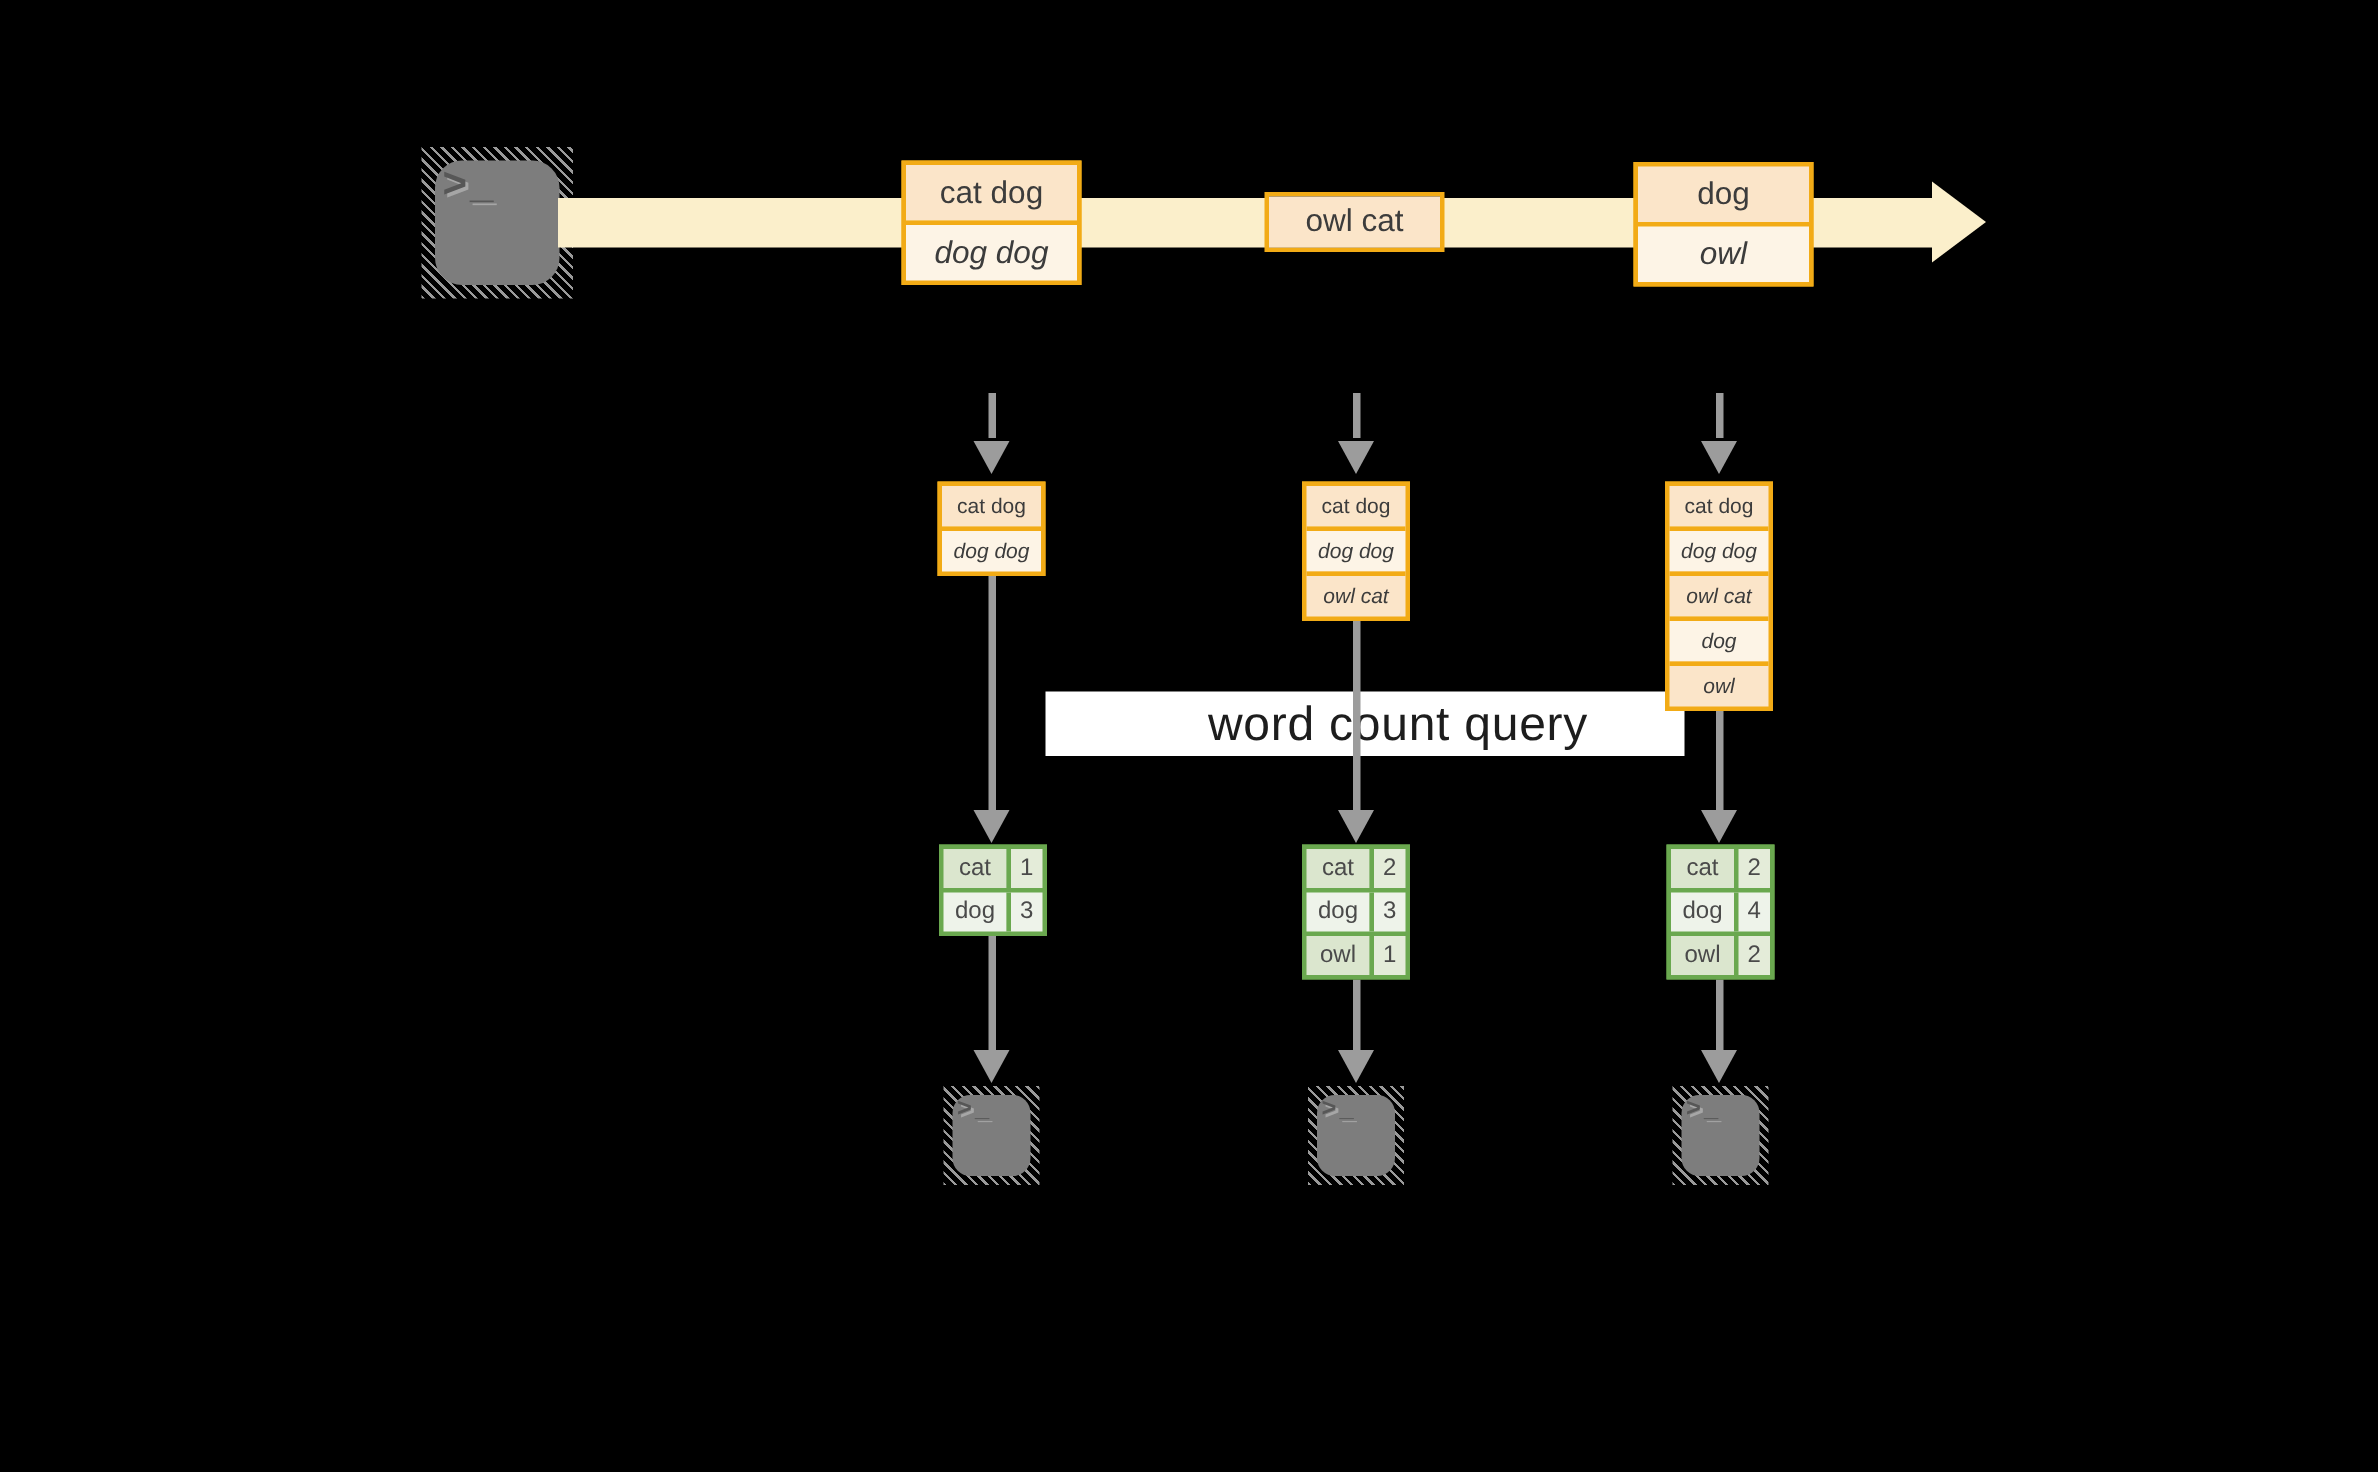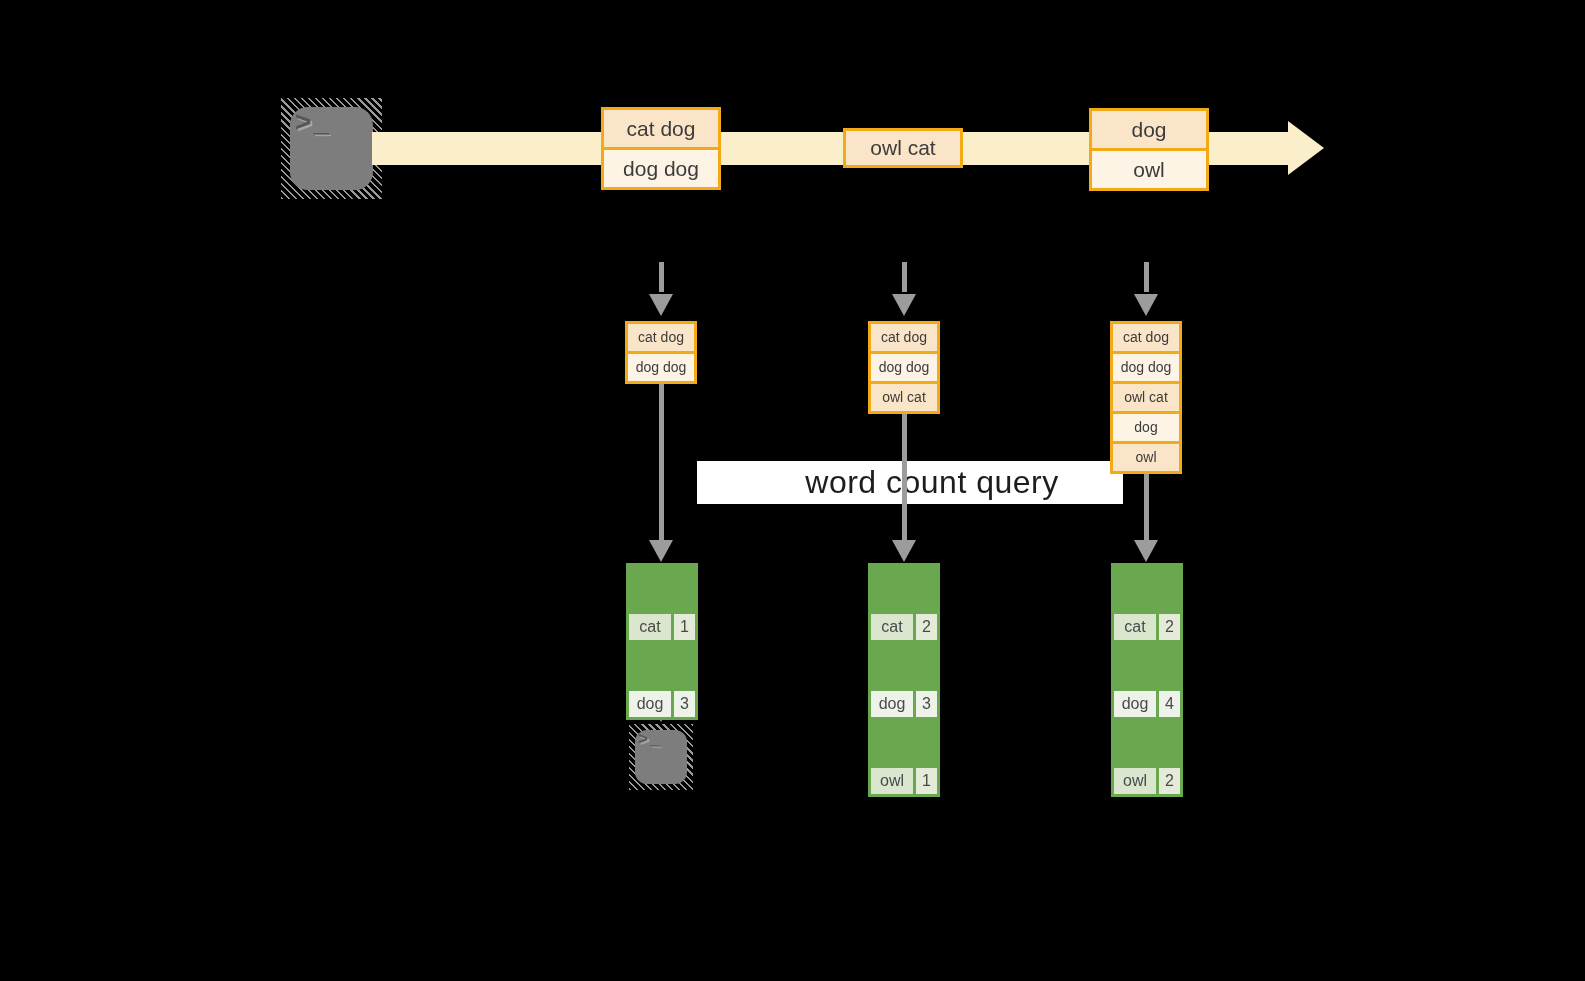--- a/index.html
+++ b/index.html
@@ -17,40 +17,40 @@
   
   .stream-band{position:absolute;left:372px;top:132px;width:916px;height:33px;
     background:var(--stream-fill,#fbefcb);z-index:0;}
   .stream-head{position:absolute;left:1288px;top:121px;width:0;height:0;
     border-top:27px solid transparent;border-bottom:27px solid transparent;
     border-left:36px solid var(--stream-fill,#fbefcb);z-index:0;}
 
   
   .obox{position:absolute;border:3px solid var(--orange-border,#f2ab16);z-index:3;background:var(--orange-border,#f2ab16);}
   .ocell{text-align:center;color:var(--box-text,#3c3c3c);}
-  .ocell + .ocell{border-top:3px solid var(--orange-border,#f2ab16);}
+  .ocell + .ocell{border-top:3px solid var(--orange-border,#f2ab16);font-style:italic;}
   .ocell:nth-child(odd){background:var(--cell-peach,#fbe5c9);}
   .ocell:nth-child(even){background:var(--cell-cream,#fdf4e6);}
   .ebox .ocell{width:114px;height:37px;line-height:37px;font-size:21px;}
   .ebox.single .ocell{height:34px;line-height:34px;}
   .sbox .ocell{width:66px;height:27px;line-height:27px;font-size:14px;}
 
   
   .aline{position:absolute;width:5px;background:var(--arrow-gray,#9c9c9c);z-index:2;}
   .ahead{position:absolute;width:0;height:0;border-left:12px solid transparent;
     border-right:12px solid transparent;border-top:22px solid var(--arrow-gray,#9c9c9c);z-index:2;}
 
   
   .query-band{position:absolute;left:697px;top:461px;width:426px;height:43px;
     background:var(--query-band-bg,#fff);z-index:1;display:flex;align-items:center;justify-content:center;}
   .query-band span{font-size:32px;color:var(--query-text,#1d1d1d);letter-spacing:.5px;margin-left:44px;}
 
   
   .gtable{position:absolute;border:3px solid var(--green-border,#6aa84f);z-index:3;background:var(--green-border,#6aa84f);}
-  .grow{display:flex;margin-top:48px;}
+  .grow{display:flex;}
   .grow + .grow{border-top:3px solid var(--green-border,#6aa84f);}
   .gword{width:42px;height:26px;line-height:26px;text-align:center;font-size:16px;color:#4a4a4a;}
   .gnum{width:21px;height:26px;line-height:26px;text-align:center;font-size:16px;color:#4a4a4a;
     border-left:3px solid var(--green-border,#6aa84f);}
   .grow:nth-child(odd) .gword{background:var(--green-cell-dark,#dbe6ce);}
   .grow:nth-child(odd) .gnum{background:var(--green-cell-num-dark,#e4ecd9);}
   .grow:nth-child(even) .gword,.grow:nth-child(even) .gnum{background:var(--green-cell-light,#eef3ea);}
 </style>
 </head>
 <body>

